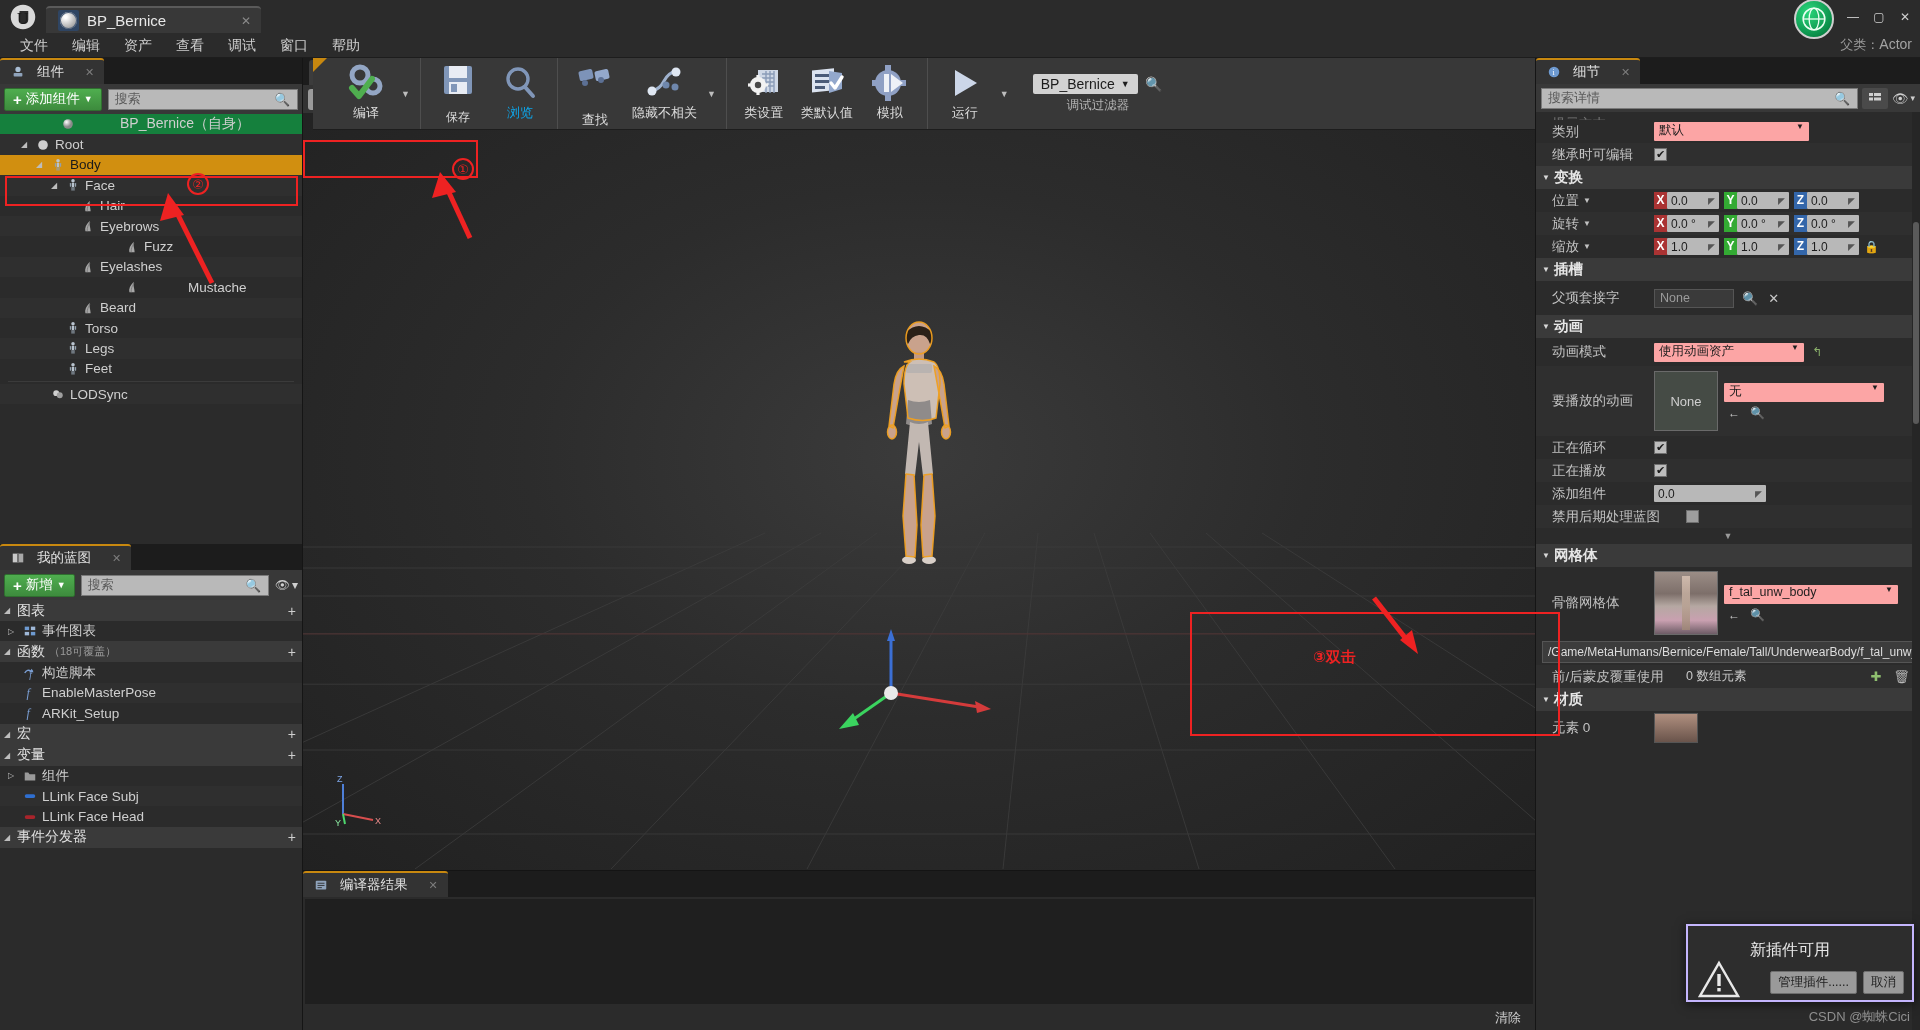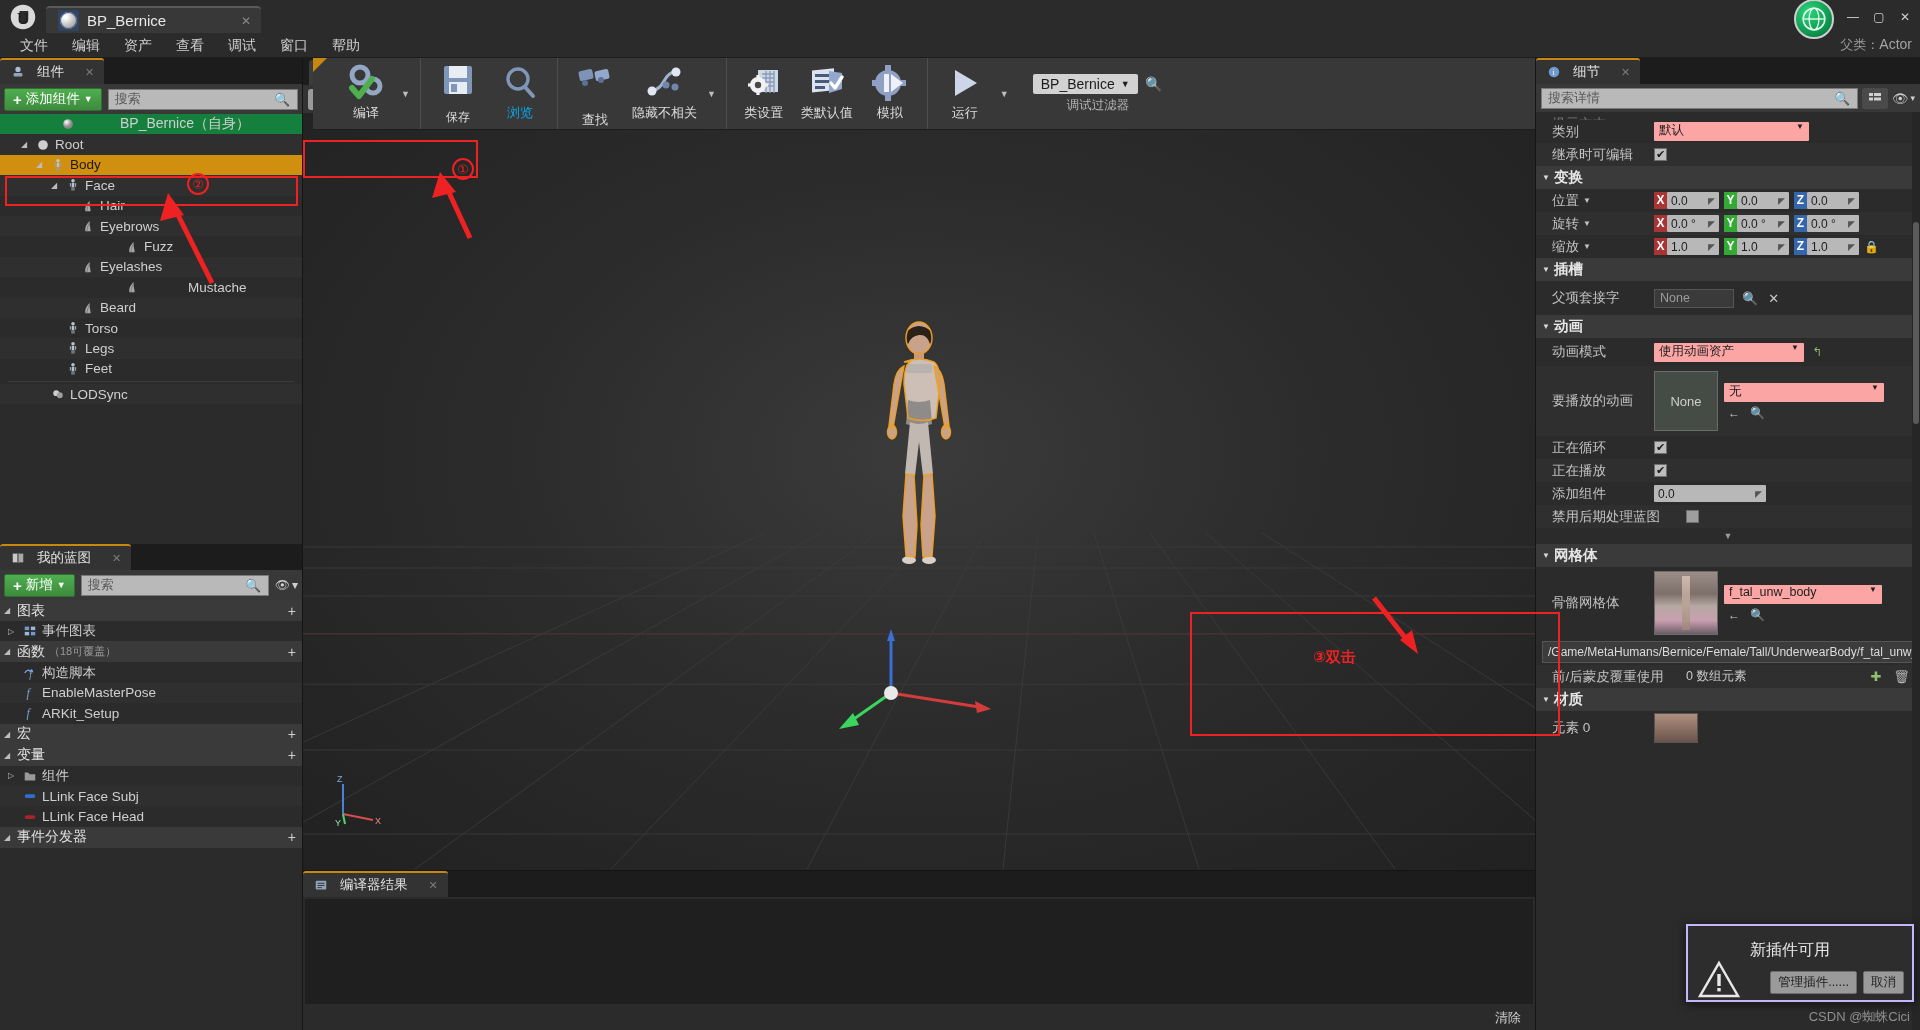--- a/index.html
+++ b/index.html
@@ -1008,21 +1008,21 @@
 
         <div class="dcat">
           <span class="tri">▼</span>
           <span>网格体</span>
         </div>
 
         <div class="drow" style="height:72px;align-items:center">
           <span class="lbl">骨骼网格体</span>
           <span class="thumb-img"></span>
           <span style="display:flex;flex-direction:column;gap:4px;margin-left:6px">
-            <span class="selfield" style="width:158px">
+            <span class="selfield" style="width:174px">
               <span>f_tal_unw_body</span>
               <span class="car">▼</span>
             </span>
             <span style="display:flex;gap:10px;padding-left:4px;color:#c9c9c9;font-size:12px">
               <span>←</span>
               <span>🔍</span>
             </span>
           </span>
         </div>
 

